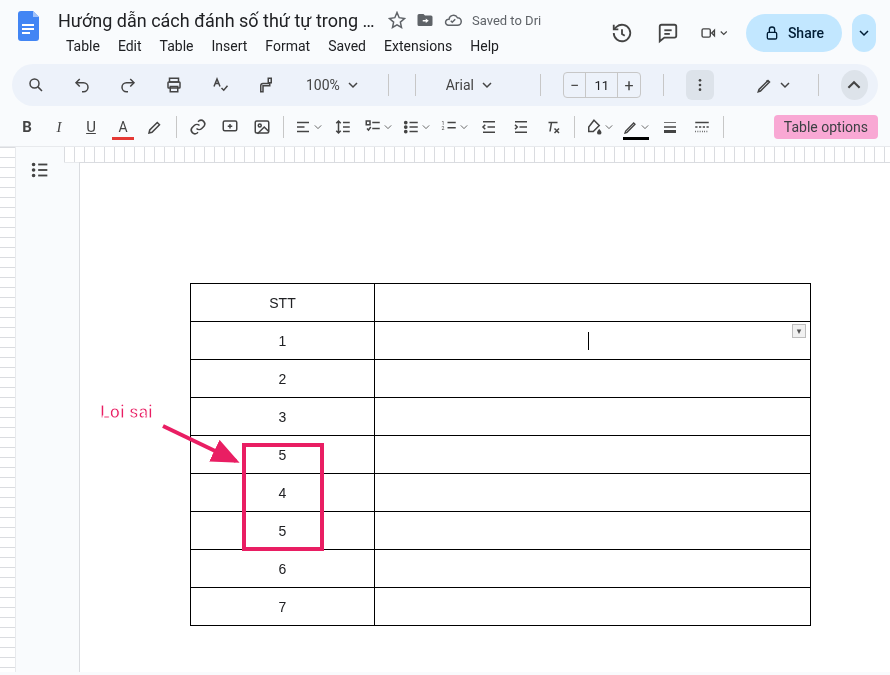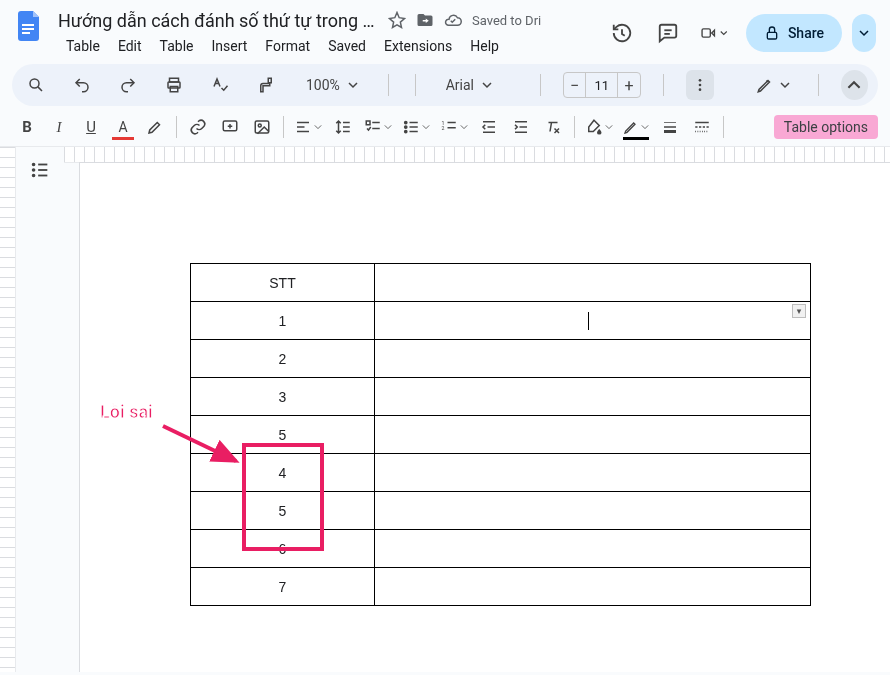--- a/index.html
+++ b/index.html
@@ -41,21 +41,21 @@
   .table-opts { margin-left:auto; font-size:14px; color:#3c4043; padding:4px 10px; background:#f9a8d4; border-radius:4px;}
   
   .workspace { display:flex; height:calc(100% - 150px); position:relative;}
   .left-rail { width:64px; display:flex; flex-direction:column; align-items:center; padding-top:8px; gap:10px; background:#f9fbfd;}
   .vruler { width:16px; background:#fff; border-right:1px solid #e8eaed; height:100%; background-image: repeating-linear-gradient(to bottom, #dadce0 0, #dadce0 1px, transparent 1px, transparent 10px);}
   .vruler-wrap { position:absolute; left:0; top:0; bottom:0; width:16px; display:flex;}
   .docarea { flex:1; position:relative; overflow:hidden; background:#f9fbfd;}
   .hruler { height:16px; background:#fff; border-bottom:1px solid #e8eaed; margin-left:0; background-image: repeating-linear-gradient(to right, #dadce0 0, #dadce0 1px, transparent 1px, transparent 10px);}
   .page { background:#fff; margin:0 0 0 16px; width:810px; height:520px; box-shadow:0 0 0 1px #dadce0; position:relative;}
   
-  .doc-table { position:absolute; left:110px; top:100px; border-collapse:collapse;padding-left:17px;}
+  .doc-table { position:absolute; left:110px; top:120px; border-collapse:collapse;padding-left:17px;}
   .doc-table td { border:1px solid #000; font-family:Arial, sans-serif; font-size:14px; height:38px; vertical-align:middle;}
   .doc-table td.cstt { width:184px; text-align:center;}
   .doc-table td.cbody { width:436px;}
   .cursor { display:inline-block; width:1px; height:18px; background:#000; vertical-align:middle; margin-left:212px;}
   .row-control { position:absolute; right:4px; top:2px; width:14px; height:14px; border:1px solid #bdbdbd; background:#f1f1f1; font-size:9px; display:flex; align-items:center; justify-content:center; color:#555;}
   
   .annot-label { position:absolute; font-weight:700; font-size:18px; color:#e91e63; -webkit-text-stroke:1px #fff; text-shadow:0 0 2px #fff,0 0 2px #fff;}
   .highlight-box { position:absolute; border:4px solid #e91e63; pointer-events:none;}
   svg { display:block;}
   .caret-down { margin-left:2px;}

